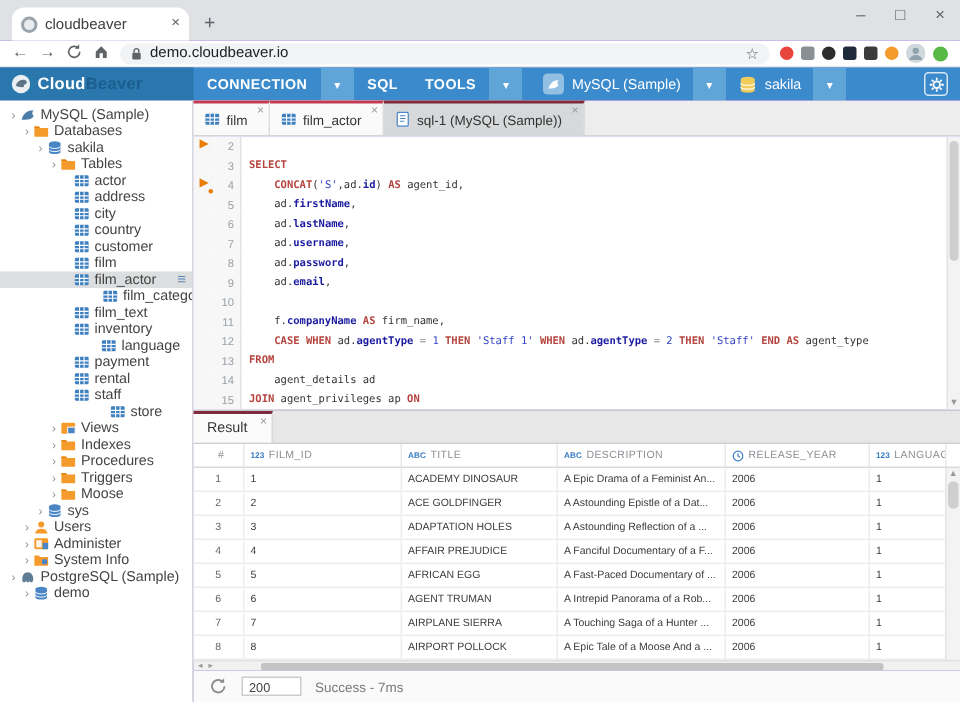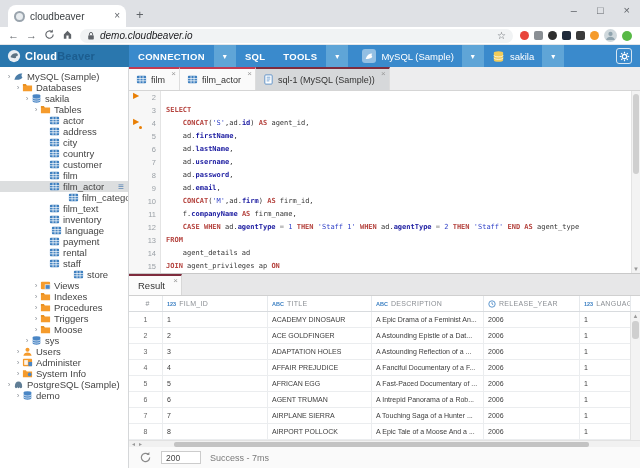--- a/index.html
+++ b/index.html
@@ -13,21 +13,21 @@
           border-radius:8px 8px 0 0; display:flex; align-items:center; padding:0 6px; gap:5px; }
   .btab .favicon { width:11px; height:11px; border-radius:50%; background:#9aa4ad; position:relative; flex:none;}
   .btab .favicon:after { content:""; position:absolute; left:2px; top:2px; width:7px; height:7px; border-radius:50%; background:#e8ecef; }
   .btab .title { font-size:10px; color:#3c4043; flex:1; overflow:hidden; white-space:nowrap; }
   .btab .tclose { font-size:10px; color:#5f6368; line-height:10px; }
   .newtab { position:absolute; left:136px; top:7px; font-size:13px; color:#5f6368; }
   .winctl { position:absolute; right:10px; top:4px; display:flex; gap:20px; color:#5f6368; font-size:11px; }
   .toolbar { height:18px; background:#fff; border-bottom:1px solid #e4e6e8; display:flex; align-items:center; padding:0 8px; gap:7px; }
   .navic { color:#5f6368; font-size:11px; line-height:11px; }
   .omnibox { flex:1; height:14px; background:#f1f3f4; border-radius:7px; display:flex; align-items:center; padding:0 7px; gap:5px; }
-  .omnibox .url { font-size:10px; color:#202124; flex:1;font-style:italic; }
+  .omnibox .url { font-size:10px; color:#202124; flex:1; }
   .star { color:#5f6368; font-size:10px; }
   .extrow { display:flex; align-items:center; gap:5px; }
   .ext { width:9px; height:9px; border-radius:50%; }
   .ext.sq { border-radius:2px; }
   .avatar svg { display:block; }
   .updot { width:10px; height:10px; border-radius:50%; background:#58b946; }
 
   
   .appbar { height:22px; display:flex; align-items:stretch; background:#3a8acc; }
   .logo { width:129px; background:#2a77ae; display:flex; align-items:center; padding-left:7px; gap:4px; flex:none; }
@@ -362,21 +362,21 @@
         <div class="trow" style="padding-left: 41px;">
           <span class="arr"></span>
           <span class="tic">
             <svg viewBox="0 0 12 12">
               <rect x="1" y="2" width="10" height="8" rx="1" fill="#3d7fbf"></rect>
               <path d="M1 5h10M1 7.4h10M4.4 2v8M7.7 2v8" stroke="#fff" stroke-width=".8"></path>
             </svg>
           </span>
           <span>inventory</span>
         </div>
-        <div class="trow" style="padding-left: 43px; align-items: center;">
+        <div class="trow" style="padding-left: 59px; align-items: center;">
           <span class="arr"></span>
           <span class="tic">
             <svg viewBox="0 0 12 12">
               <rect x="1" y="2" width="10" height="8" rx="1" fill="#3d7fbf"></rect>
               <path d="M1 5h10M1 7.4h10M4.4 2v8M7.7 2v8" stroke="#fff" stroke-width=".8"></path>
             </svg>
           </span>
           <span>language</span>
         </div>
         <div class="trow" style="padding-left: 41px;">
@@ -605,21 +605,20 @@
               <span class="code"><span class="tk-pl">    ad.</span><span class="tk-prop">password</span><span class="tk-pl">,</span></span>
             </div>
             <div class="sline">
               <span class="exec"></span>
               <span class="lnum">9</span>
               <span class="code"><span class="tk-pl">    ad.</span><span class="tk-prop">email</span><span class="tk-pl">,</span></span>
             </div>
             <div class="sline">
               <span class="exec"></span>
               <span class="lnum">10</span>
-              <span class="code"><span class="tk-pl">    </span><span class="tk-kw">CONCAT</span><span class="tk-pl">(</span><span class="tk-str">'M'</span><span class="tk-pl">,ad.</span><span class="tk-prop">firm</span><span class="tk-pl">) </span><span class="tk-kw">AS</span><span class="tk-pl"> firm_id,</span></span>
             </div>
             <div class="sline">
               <span class="exec"></span>
               <span class="lnum">11</span>
               <span class="code"><span class="tk-pl">    f.</span><span class="tk-prop">companyName</span><span class="tk-pl"> </span><span class="tk-kw">AS</span><span class="tk-pl"> firm_name,</span></span>
             </div>
             <div class="sline">
               <span class="exec"></span>
               <span class="lnum">12</span>
               <span class="code"><span class="tk-pl">    </span><span class="tk-kw">CASE</span><span class="tk-pl"> </span><span class="tk-kw">WHEN</span><span class="tk-pl"> ad.</span><span class="tk-prop">agentType</span><span class="tk-pl"> </span><span class="tk-op">=</span><span class="tk-pl"> </span><span class="tk-num">1</span><span class="tk-pl"> </span><span class="tk-kw">THEN</span><span class="tk-pl"> </span><span class="tk-str">'Staff 1'</span><span class="tk-pl"> </span><span class="tk-kw">WHEN</span><span class="tk-pl"> ad.</span><span class="tk-prop">agentType</span><span class="tk-pl"> </span><span class="tk-op">=</span><span class="tk-pl"> </span><span class="tk-num">2</span><span class="tk-pl"> </span><span class="tk-kw">THEN</span><span class="tk-pl"> </span><span class="tk-str">'Staff'</span><span class="tk-pl"> </span><span class="tk-kw">END</span><span class="tk-pl"> </span><span class="tk-kw">AS</span><span class="tk-pl"> agent_type</span></span>

